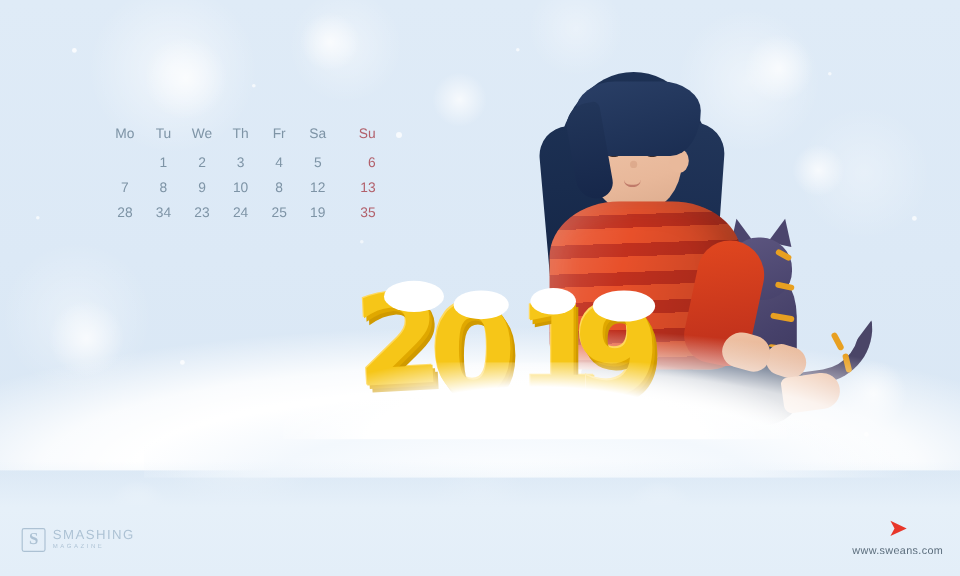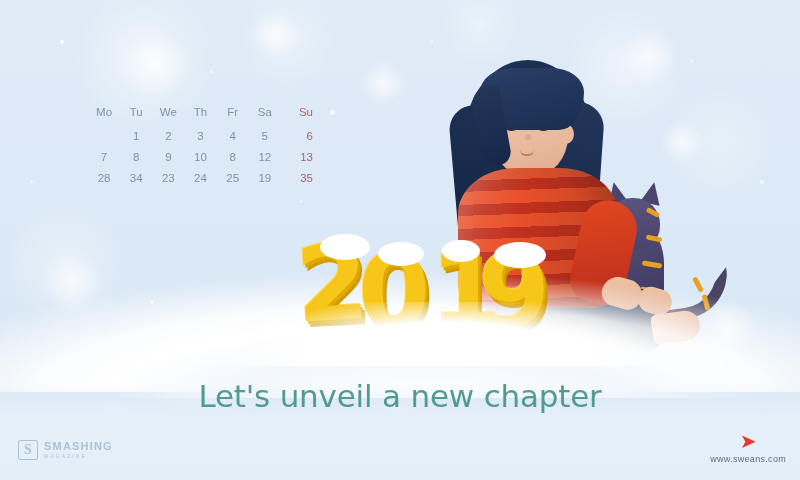--- a/index.html
+++ b/index.html
@@ -257,21 +257,21 @@
     position:absolute; left:18px; bottom:20px;
     display:flex; align-items:center; gap:6px; opacity:.40;
   }
   #sm-mark {
     width:20px; height:20px; border:1.6px solid #5a7f9e;
     display:flex; align-items:center; justify-content:center;
     font-family:"Liberation Serif", serif; font-size:14px;
     font-weight:bold; color:#5a7f9e; border-radius:2px;
   }
   #sm-text { display:flex; flex-direction:column; line-height:1; }
-  #sm-name { font-size:11px; font-weight:bold; letter-spacing:1.2px; color:#5a7f9e; }
+  #sm-name { font-size:11px; font-weight:normal; letter-spacing:1.2px; color:#5a7f9e; }
   #sm-sub  { font-size:5px; letter-spacing:2.1px; color:#5a7f9e; margin-top:2px; }
 
   #sweans {
     position:absolute; right:14px; bottom:16px; text-align:center;
   }
   #sweans-arrow { font-size:20px; color:#e8362a; line-height:1; margin-bottom:3px; }
   #sweans-url { font-size:9px; color:#5c6e7d; letter-spacing:.3px; }
 </style>
 </head>
 <body>
@@ -405,21 +405,20 @@
     <div class="digit" id="d9">9</div>
     <div class="snowcap" id="sc1"></div>
     <div class="snowcap" id="sc2"></div>
     <div class="snowcap" id="sc3"></div>
     <div class="snowcap" id="sc4"></div>
     <div id="snow-front"></div>
   </div>
 
   <div class="ground" id="snow-base"></div>
 
-  <div id="tagline">Let's unveil a new chapter</div>
 
   <div id="smashing-logo">
     <div id="sm-mark">S</div>
     <div id="sm-text">
       <span id="sm-name">SMASHING</span>
       <span id="sm-sub">MAGAZINE</span>
     </div>
   </div>
 
   <div id="sweans">

